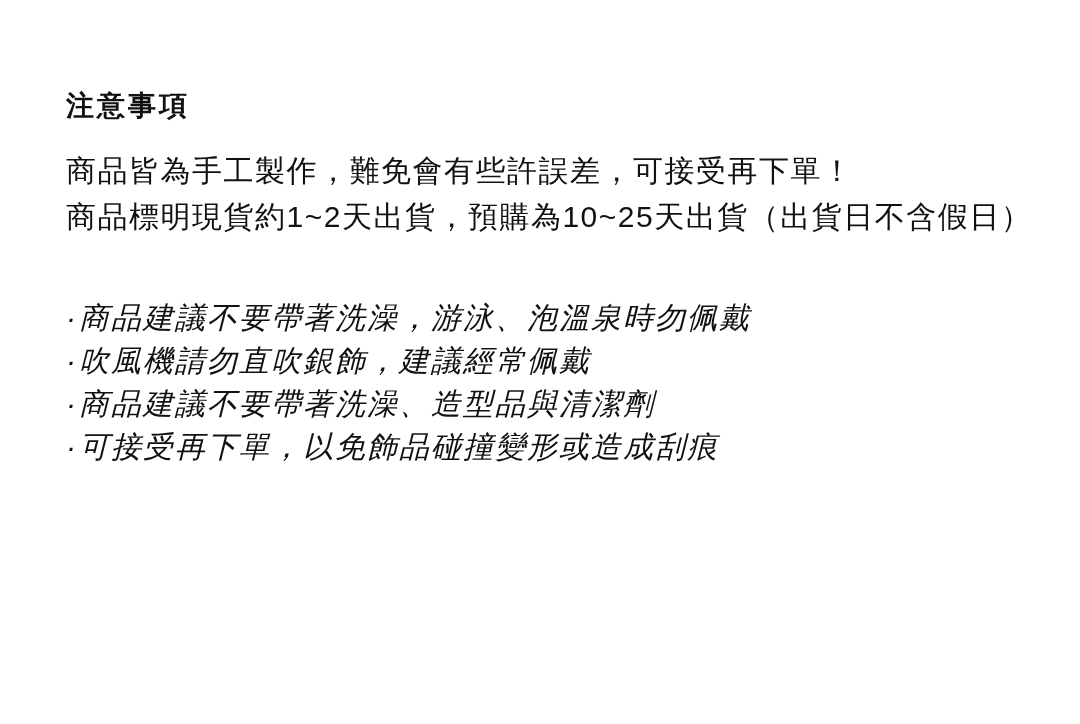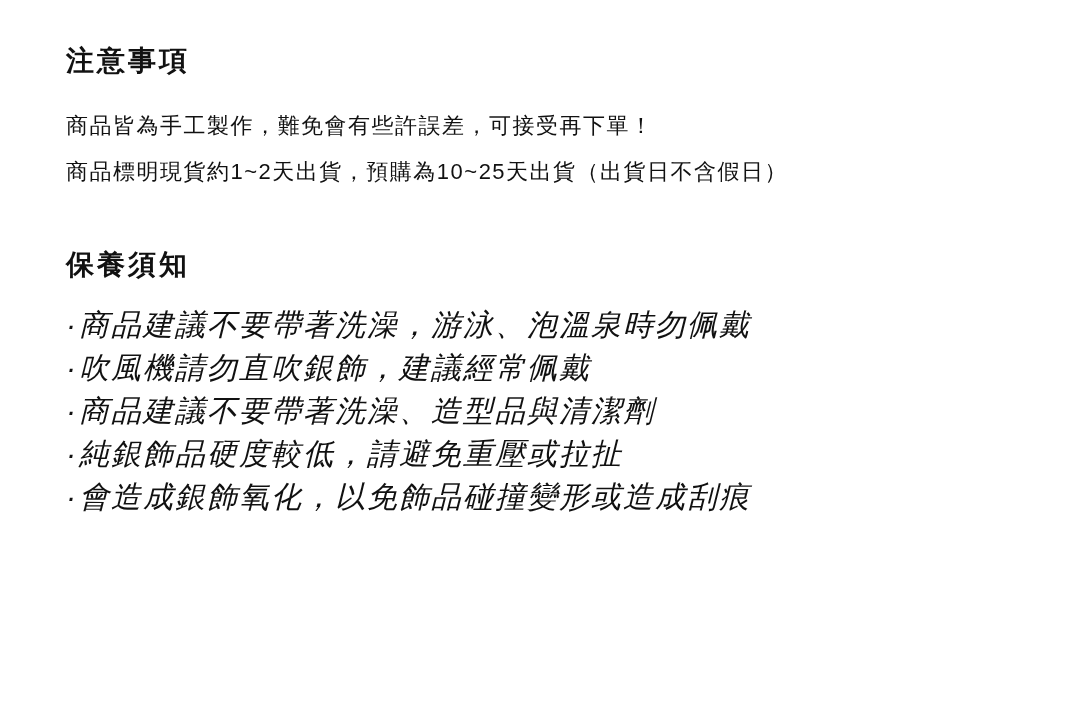--- a/index.html
+++ b/index.html
@@ -9,32 +9,32 @@
   }
   body {
     width: 1080px;
     height: 724px;
     overflow: hidden;
     font-family: "Liberation Sans", "DejaVu Sans", sans-serif;
     color: #111111;
   }
   .content {
     box-sizing: border-box;
-    padding: 47px 40px 0 66px;
+    padding: 92px 40px 0 66px;
   }
   .section-title {
     margin: 0;
     font-size: 28px;
     line-height: 28px;
     font-weight: 700;
     letter-spacing: 3px;
   }
   .notice-lines {
     margin: 28px 0 0 0;
-    font-size: 22px;
+    font-size: 30px;
     line-height: 46px;
     letter-spacing: 1.5px;
     font-weight: 400;
   }
   .notice-lines .line {
     display: block;
     white-space: nowrap;
   }
   .care-section {
     margin-top: 56px;
@@ -65,33 +65,29 @@
 
   <section class="notice-section">
     <h2 class="section-title">注意事項</h2>
     <p class="notice-lines">
       <span class="line">商品皆為手工製作，難免會有些許誤差，可接受再下單！</span>
       <span class="line">商品標明現貨約1~2天出貨，預購為10~25天出貨（出貨日不含假日）</span>
     </p>
   </section>
 
   <section class="care-section">
-    <h2 class="section-title">保養須知</h2>
     <ul class="care-list">
       <li>
         <span class="bullet-dot">·</span><span>商品建議不要帶著洗澡，游泳、泡溫泉時勿佩戴</span>
       </li>
       <li>
         <span class="bullet-dot">·</span><span>吹風機請勿直吹銀飾，建議經常佩戴</span>
       </li>
       <li>
         <span class="bullet-dot">·</span><span>商品建議不要帶著洗澡、造型品與清潔劑</span>
       </li>
       <li>
-        <span class="bullet-dot">·</span><span>純銀飾品硬度較低，請避免重壓或拉扯</span>
-      </li>
-      <li>
-        <span class="bullet-dot">·</span><span>會造成銀飾氧化，以免飾品碰撞變形或造成刮痕</span>
+        <span class="bullet-dot">·</span><span>可接受再下單，以免飾品碰撞變形或造成刮痕</span>
       </li>
     </ul>
   </section>
 
 </main>
 
 </body></html>

